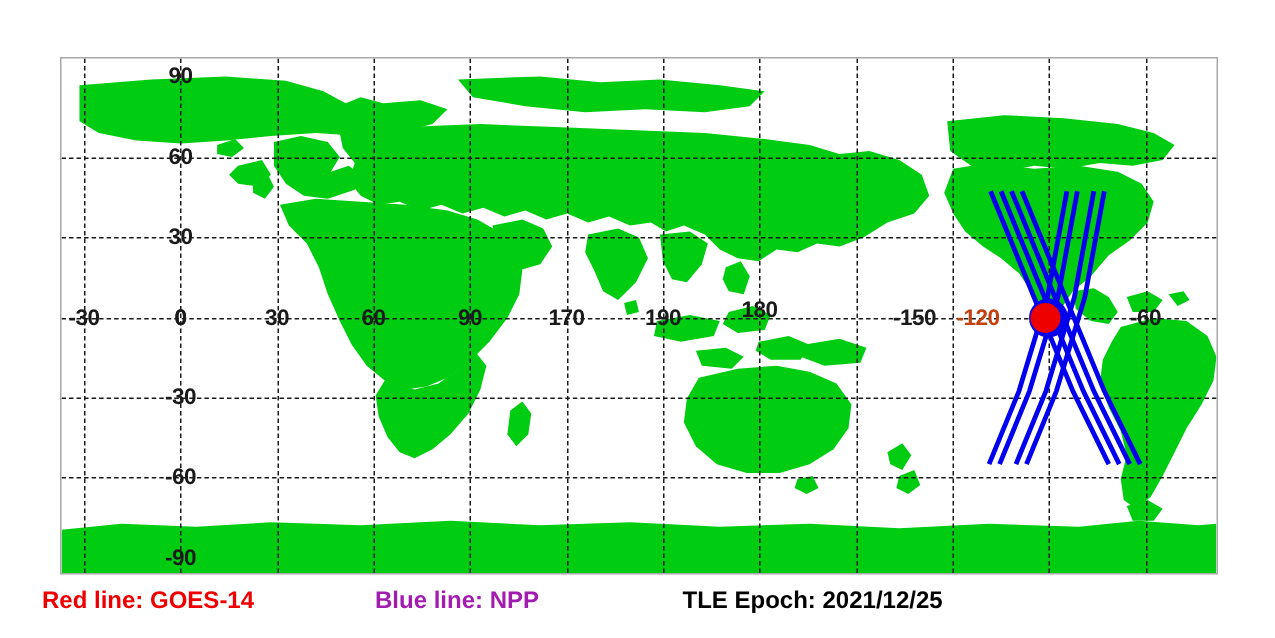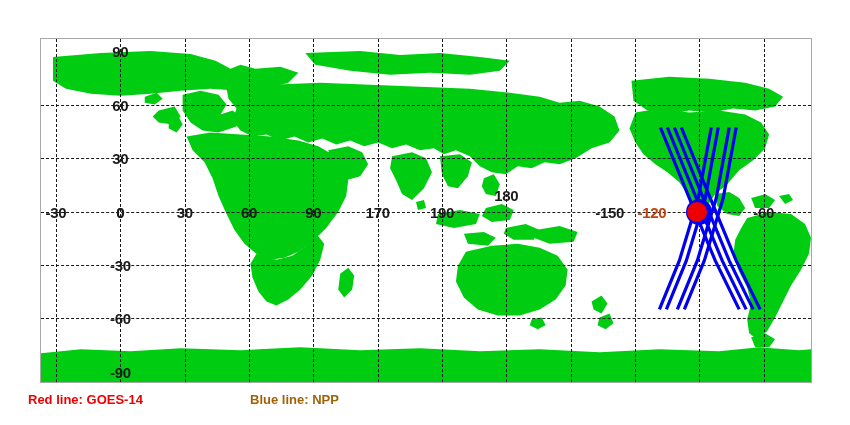--- a/index.html
+++ b/index.html
@@ -97,21 +97,21 @@
   #legend-bar {
     position: absolute;
     left: 0;
     top: 392px;
     width: 850px;
     height: 30px;
   }
   .legend-entry {
     position: absolute;
     font-family: "Liberation Sans", sans-serif;
-    font-size: 13px;
+    font-size: 16px;
     font-weight: bold;
     white-space: nowrap;
     top: 0;
   }
   #legend-red   { left: 28px;  color: #ee0000; }
   #legend-blue  { left: 250px; color: #0000ee; }
   #legend-epoch { left: 455px; color: #000000; }
   .legend-entry .lbl, .legend-entry .val { display: inline; }
 </style>
 </head>
@@ -246,21 +246,21 @@
   </div>
 
   <div id="label-layer">
       <div class="tick-label" style="left: 15.0111px; top: 172.5px; color: rgb(26, 26, 26);">-30</div>
       <div class="tick-label" style="left: 79.3444px; top: 172.5px; color: rgb(26, 26, 26);">0</div>
       <div class="tick-label" style="left: 143.678px; top: 172.5px; color: rgb(26, 26, 26);">30</div>
       <div class="tick-label" style="left: 208.011px; top: 172.5px; color: rgb(26, 26, 26);">60</div>
       <div class="tick-label" style="left: 272.344px; top: 172.5px; color: rgb(26, 26, 26);">90</div>
       <div class="tick-label" style="left: 336.678px; top: 172.5px; color: rgb(26, 26, 26);">170</div>
       <div class="tick-label" style="left: 401.011px; top: 172.5px; color: rgb(26, 26, 26);">190</div>
-      <div class="tick-label" style="left: 465.344px; top: 156px; color: rgb(26, 26, 26);">180</div>
+      <div class="tick-label" style="left: 465.344px; top: 168px; color: rgb(26, 26, 26);">180</div>
       <div class="tick-label" style="left: 529.678px; top: 172.5px; color: rgb(26, 26, 26); margin-left: 39px;">-150</div>
       <div class="tick-label" style="left: 611px; top: 172.5px; color: #c2410c; text-align: right;">-120</div>
       <div class="tick-label" style="left: 658.344px; top: 172.5px; color: rgb(26, 26, 26);">-90</div>
       <div class="tick-label" style="left: 722.678px; top: 172.5px; color: rgb(26, 26, 26);">-60</div>
       <div class="tick-label" style="left: 79.3444px; top: 12.4485px; color: rgb(26, 26, 26);">90</div>
       <div class="tick-label" style="left: 79.3444px; top: 65.799px; color: rgb(26, 26, 26);">60</div>
       <div class="tick-label" style="left: 79.3444px; top: 119.149px; color: rgb(26, 26, 26);">30</div>
       <div class="tick-label" style="left: 79.3444px; top: 172.5px; color: rgb(26, 26, 26);">0</div>
       <div class="tick-label" style="left: 79.3444px; top: 225.851px; color: rgb(26, 26, 26);">-30</div>
       <div class="tick-label" style="left: 79.3444px; top: 279.201px; color: rgb(26, 26, 26);">-60</div>
@@ -269,17 +269,21 @@
 
   <div class="sat-dot" id="npp-marker" style="left: 658.344px; top: 172.5px; background: rgb(0, 0, 238);"></div>
   <div class="sat-dot" id="goes-marker" style="left: 656.344px; top: 172.5px; background: rgb(238, 0, 0);"></div>
 </div>
 
 <div id="legend-bar">
   <div class="legend-entry" id="legend-red" style="color: rgb(238, 0, 0);">
     <span class="lbl">Red line:</span>
     <span class="val">GOES-14</span>
   </div>
-  <div class="legend-entry" id="legend-blue" style="color: #a16207;">
+  <div class="legend-entry" id="legend-blue" style="color: #a21caf;">
     <span class="lbl">Blue line:</span>
     <span class="val">NPP</span>
   </div>
+  <div class="legend-entry" id="legend-epoch">
+    <span class="lbl">TLE Epoch:</span>
+    <span class="val">2021/12/25</span>
+  </div>
 </div>
 
 </body></html>

